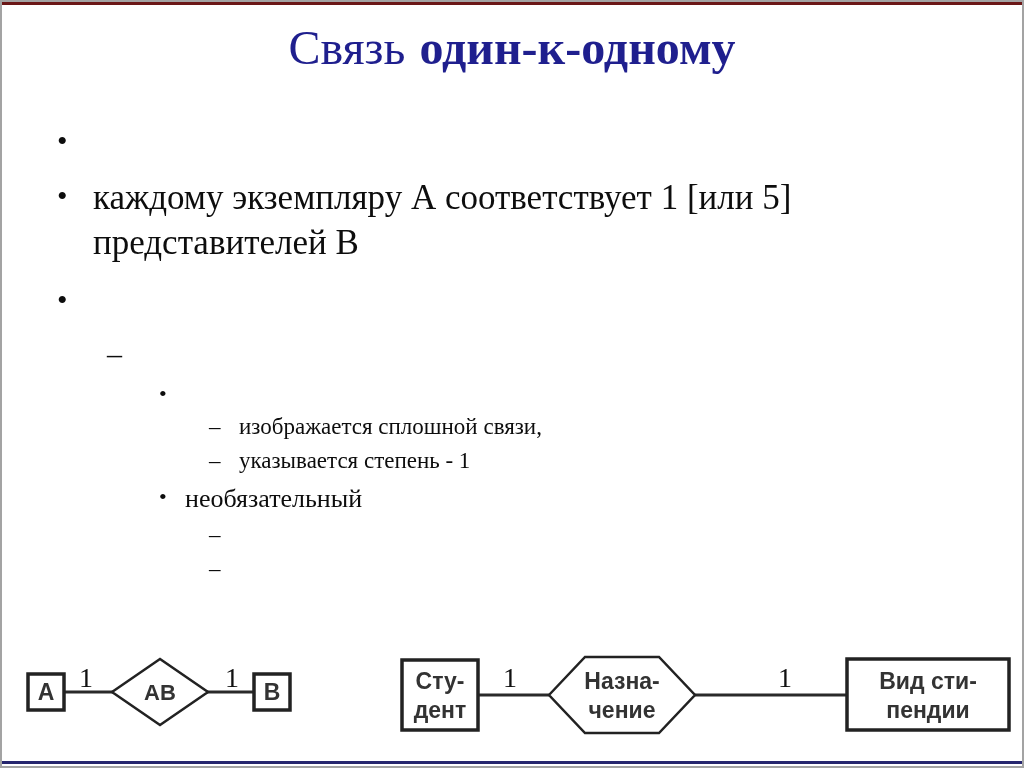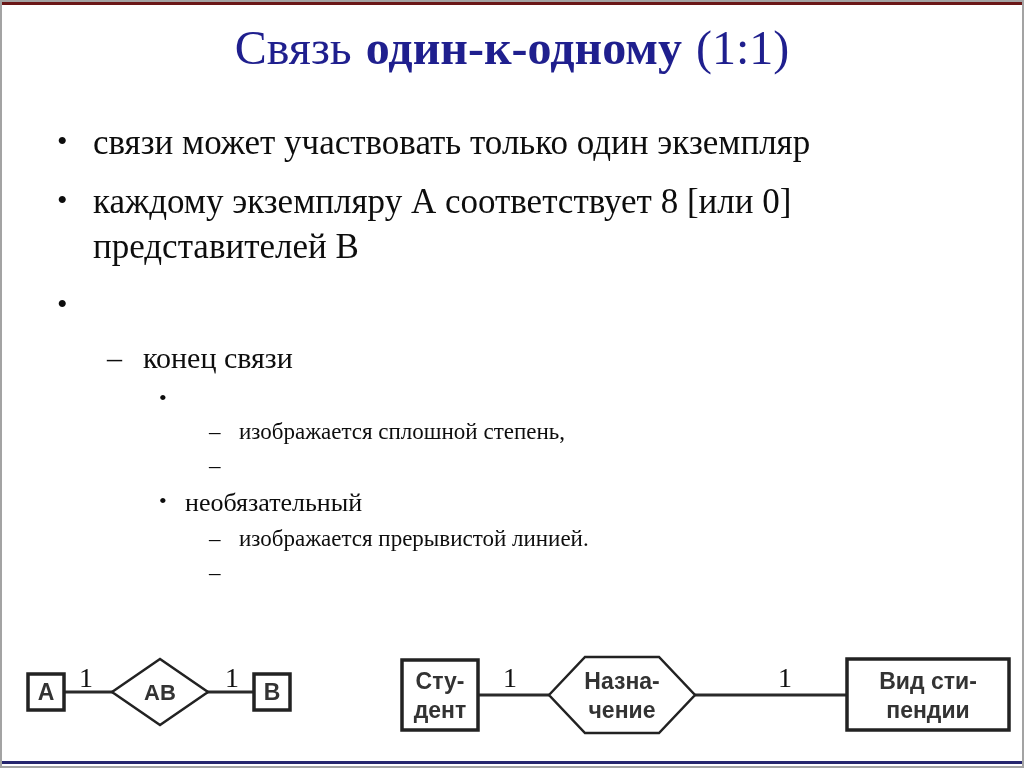--- a/index.html
+++ b/index.html
@@ -60,56 +60,53 @@
 </head>
 <body>
 
 <div class="slide">
   <div class="bar bar-top"></div>
   <div class="bar bar-bottom"></div>
 
   <h1 class="title">
     <span>Связь</span>
     <span class="bold">один-к-одному</span>
-    <span>(1:1)</span>
   </h1>
 
   <div class="bullets">
     <div class="b-item lvl1">
       <span class="marker">•</span>
-      <span>связи может участвовать только один экземпляр</span>
     </div>
     <div class="b-item lvl1">
       <span class="marker">•</span>
-      <span>каждому экземпляру А соответствует 8 [или 0] представителей В</span>
+      <span>каждому экземпляру А соответствует 1 [или 5] представителей В</span>
     </div>
     <div class="b-item lvl1">
       <span class="marker">•</span>
     </div>
     <div class="b-item lvl2">
       <span class="marker">–</span>
-      <span>конец связи</span>
     </div>
     <div class="b-item lvl3">
       <span class="marker">•</span>
     </div>
     <div class="b-item lvl4">
       <span class="marker">–</span>
-      <span>изображается сплошной степень,</span>
+      <span>изображается сплошной связи,</span>
     </div>
     <div class="b-item lvl4">
       <span class="marker">–</span>
+      <span>указывается степень - 1</span>
     </div>
     <div class="b-item lvl3">
       <span class="marker">•</span>
       <span>необязательный</span>
     </div>
     <div class="b-item lvl4">
       <span class="marker">–</span>
-      <span>изображается прерывистой линией.</span>
     </div>
     <div class="b-item lvl4">
       <span class="marker">–</span>
     </div>
   </div>
 
   <div class="diagram-strip">
     <svg width="1024" height="105" viewBox="0 0 1024 105">
 
       <g>

